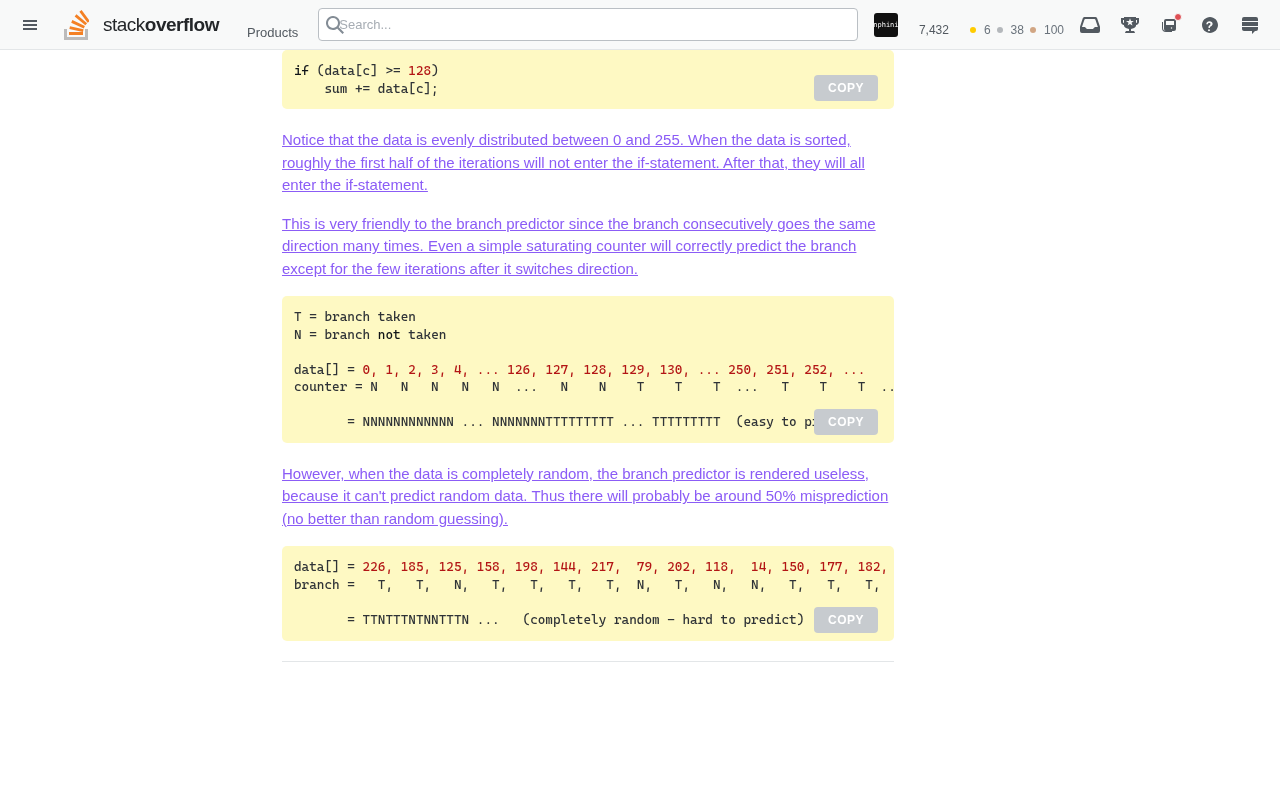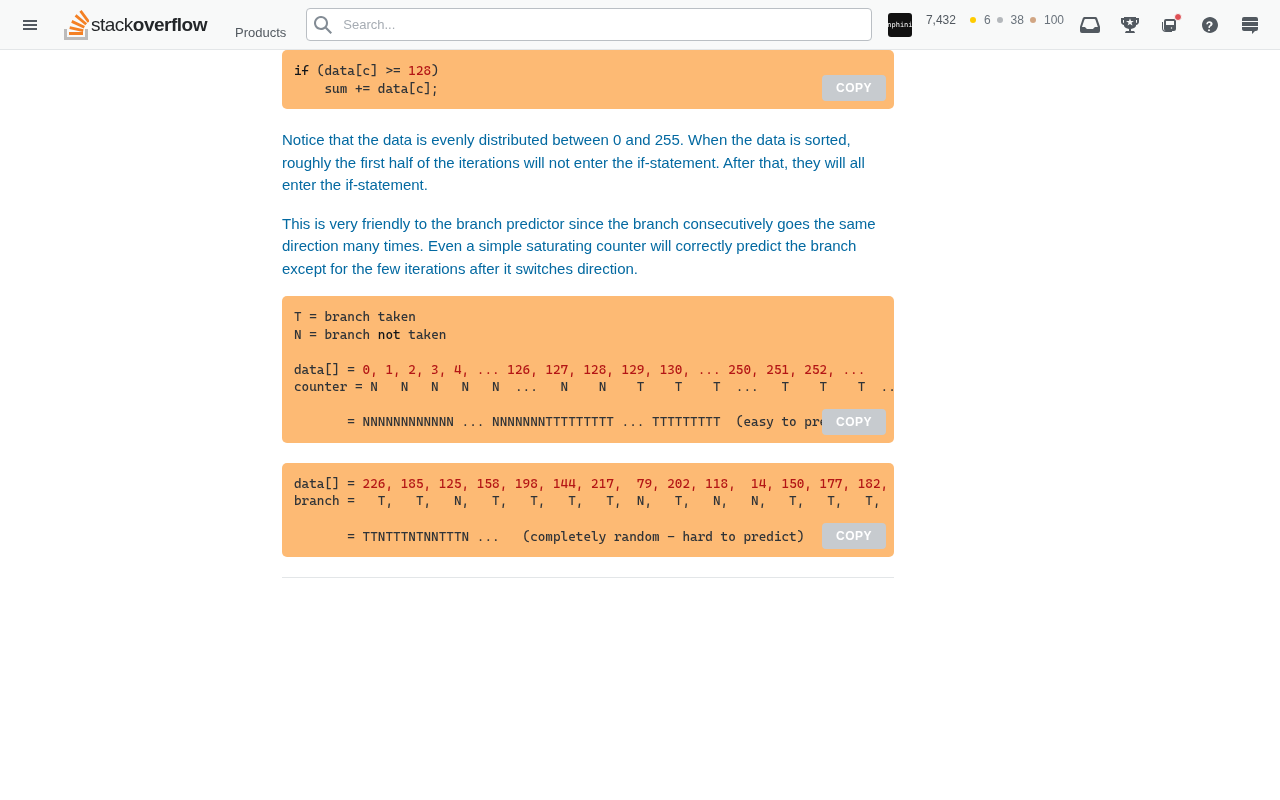--- a/index.html
+++ b/index.html
@@ -29,21 +29,21 @@
     cursor: pointer;
     color: #525960;
   }
   .logo {
     display: flex; align-items: center;
     padding: 0 8px;
     cursor: pointer;
     height: 100%;
   }
   .logo svg { height: 30px; width: auto; }
-  .logo-text { font-size: 19px; color: #232629; margin-left: 2px; letter-spacing: -0.5px;}
+  .logo-text { font-size: 19px; color: #232629; margin-left: 14px; letter-spacing: -0.5px;}
   .logo-text b { font-weight: 700; }
   .products-btn {
     padding: 6px 12px;
     border-radius: 1000px;
     color: #525960;
     font-size: 13px;
     cursor: pointer;
     background: transparent;
     border: none;
     margin-top: 16px;
@@ -56,30 +56,30 @@
   .search-wrap svg {
     position: absolute;
     left: 8px; top: 50%; transform: translateY(-50%);
     color: #838c95;
   }
   .search-input {
     width: 100%;
     height: 33px;
     border: 1px solid #babfc4;
     border-radius: 4px;
-    padding: 0 10px 0 36px;
+    padding: 0 10px 0 20px;
     font-size: 13px;
     color: #3b4045;
     background: #fff;
   }
   .search-input::placeholder { color: #a6acb3; }
   .user-area {
     display: flex;
-    align-items: flex-start;
-    gap: 14px;
+    align-items: flex-end;
+    gap: 21px;
     margin-left: 8px;
   }
   .avatar {
     width: 24px; height: 24px;
     background: #111;
     color: #fff;
     font-size: 7px;
     display: flex; align-items: center; justify-content: center;
     border-radius: 3px;
     cursor: pointer;
@@ -117,44 +117,45 @@
     margin: 0 auto;
   }
   .answer {
     padding: 0 24px;
     max-width: 660px;
     margin-left: 168px;
   }
   .prose p {
     line-height: 1.5;
     margin: 0 0 16px 0;
-    color: #0369a1;
+    color: #8b5cf6;
+    text-decoration: underline;
   }
   .prose p strong, .prose p b { font-weight: 700; }
   .prose hr {
     border: none;
     border-top: 1px solid #e3e6e8;
     margin: 12px 0 16px 0;
   }
   .code-block {
     position: relative;
-    background: #fdba74;
+    background: #fef9c3;
     border-radius: 5px;
     padding: 12px;
     margin: 0 0 20px 0;
     font-family: ui-monospace, "Cascadia Mono", "Segoe UI Mono", "Liberation Mono", Menlo, Monaco, Consolas, monospace;
     font-size: 13px;
     line-height: 1.35;
     overflow-x: auto;
     white-space: pre;
     color: #2f3337;
   }
   .copy-btn {
     position: absolute;
-    right: 8px;
+    right: 16px;
     bottom: 8px;
     background: #c7cbcf;
     color: #fff;
     border: none;
     padding: 6px 14px;
     border-radius: 4px;
     font-size: 12px;
     font-weight: 600;
     letter-spacing: 0.5px;
     cursor: pointer;
@@ -237,20 +238,21 @@
     <p>This is very friendly to the branch predictor since the branch consecutively goes the same direction many times. Even a simple saturating counter will correctly predict the branch except for the few iterations after it switches direction.</p>
 
     <div class="code-block"><span>T = branch taken</span>
 <span>N = branch </span><span class="tok-kw">not</span><span> taken</span>
 
 <span>data[] = </span><span class="tok-num">0, 1, 2, 3, 4, ... 126, 127, 128, 129, 130, ... 250, 251, 252, ...</span>
 <span>counter = N   N   N   N   N  ...   N    N    T    T    T  ...   T    T    T  ...
 
        = NNNNNNNNNNNN ... NNNNNNNTTTTTTTTT ... TTTTTTTTT  (easy to predict)</span><button class="copy-btn">COPY</button></div>
 
+    <p>However, when the data is completely random, the branch predictor is rendered useless, because it can't predict random data. Thus there will probably be around 50% misprediction (no better than random guessing).</p>
 
     <div class="code-block"><span>data[] = </span><span class="tok-num">226, 185, 125, 158, 198, 144, 217,  79, 202, 118,  14, 150, 177, 182, 133, ...</span>
 <span>branch =   T,   T,   N,   T,   T,   T,   T,  N,   T,   N,   N,   T,   T,   T,   N  ...
 
        = TTNTTTNTNNTTTN ...   (completely random - hard to predict)</span><button class="copy-btn">COPY</button></div>
 
     <hr>
 
 
   </div>

